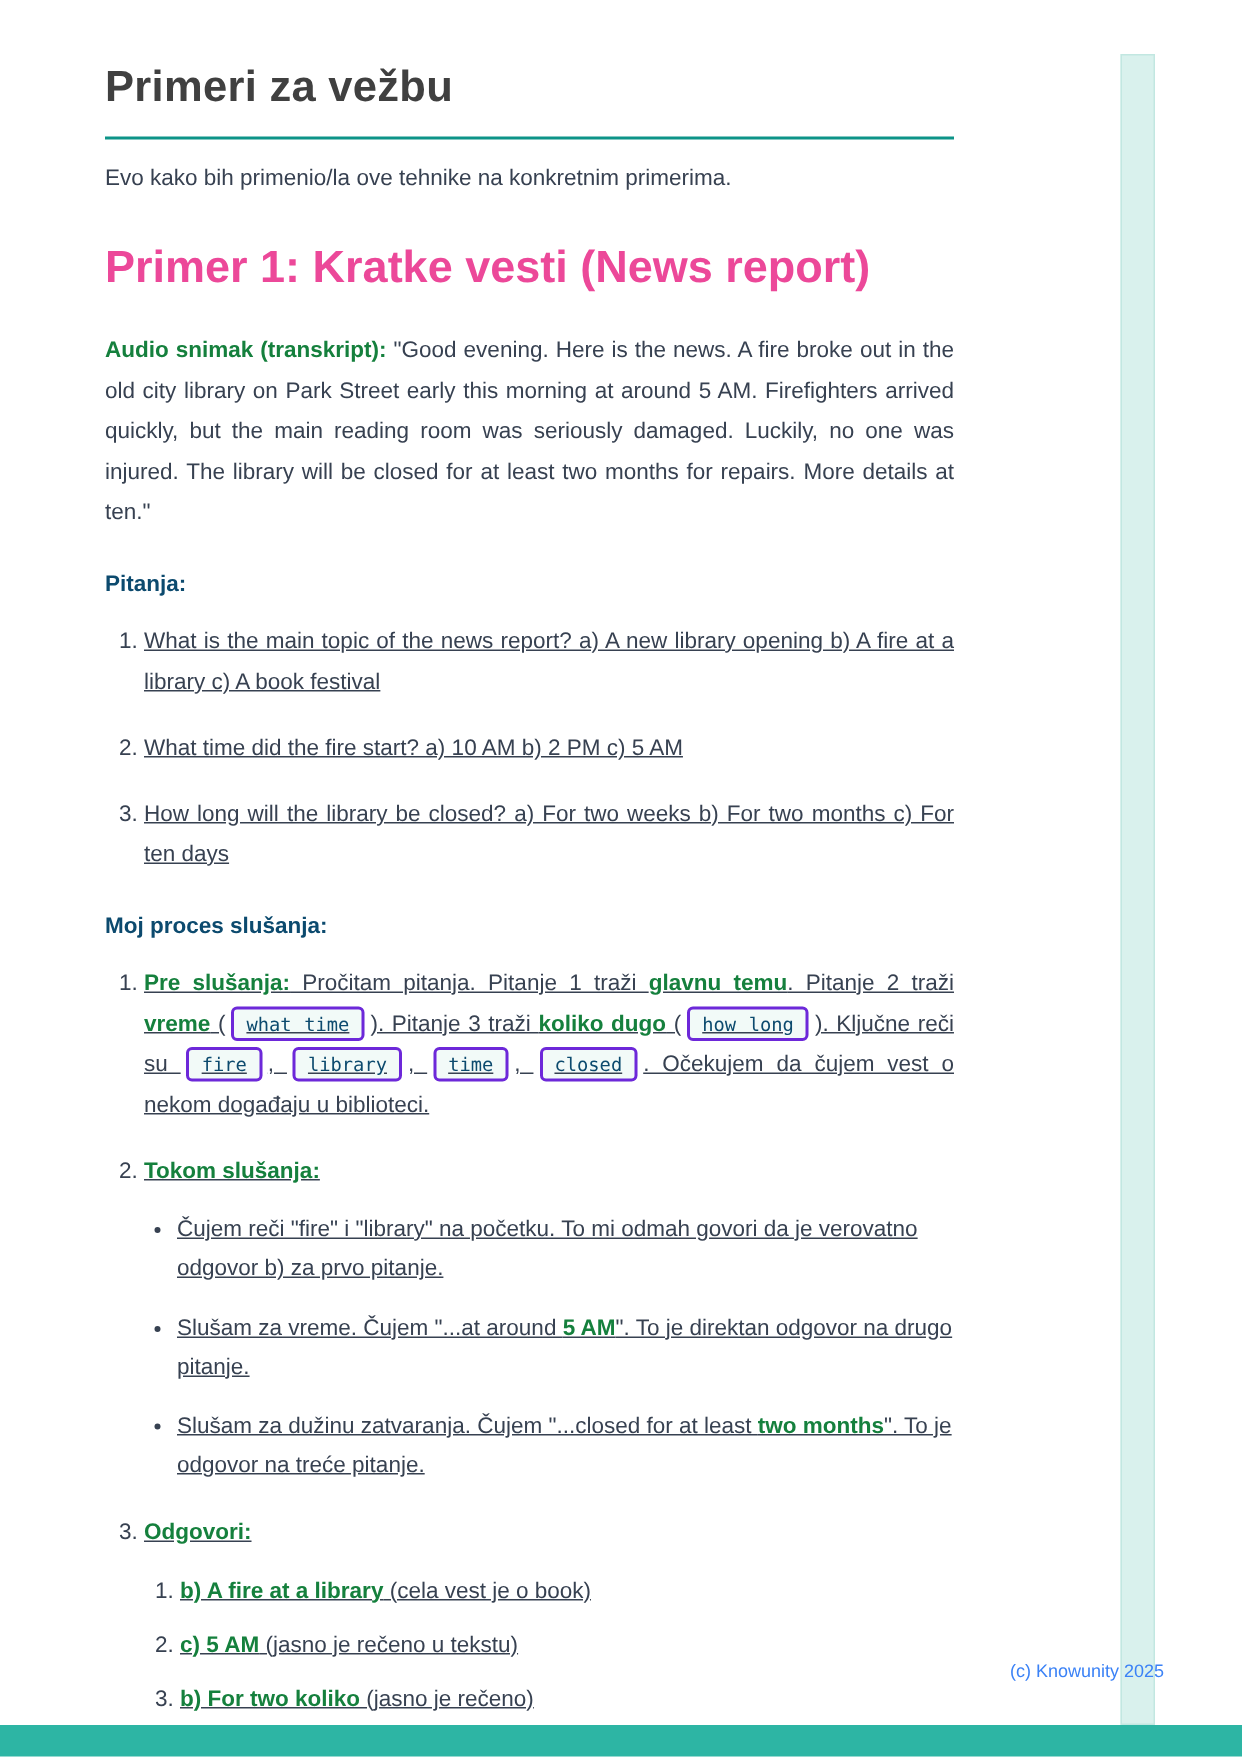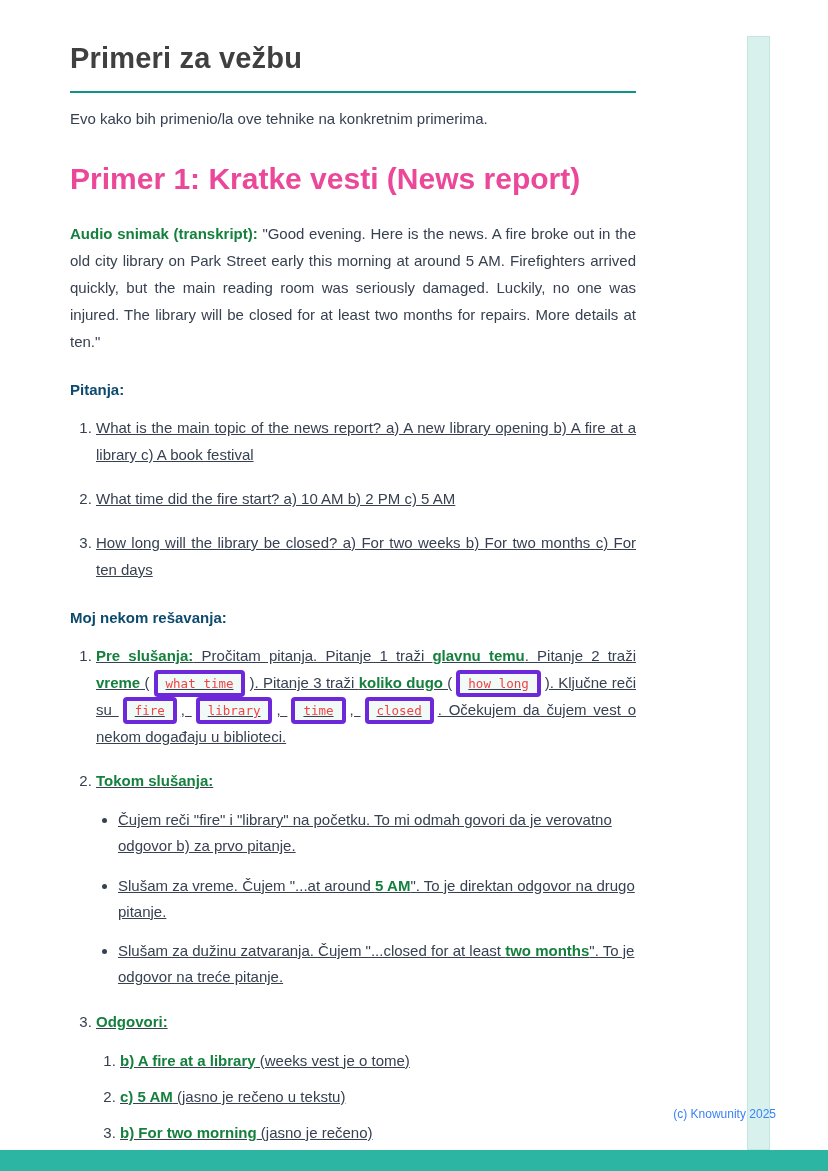--- a/index.html
+++ b/index.html
@@ -80,23 +80,23 @@
   }
   ol.nested > li {
     font-size: 15px;
     line-height: 1.75;
     text-align: left;
     margin-bottom: 10px;
   }
   .chip {
     font-family: "DejaVu Sans Mono", monospace;
     font-size: 12.5px;
-    color: #ef4444;
+    color: #0c4a6e;
     background: #f2faf8;
-    border: 4px solid #6d28d9;
+    border: 2px solid #6d28d9;
     border-radius: 4px;
     padding: 2px 8px;
     margin: 0 4px;
     white-space: nowrap;
   }
   .footer {
     position: absolute;
     right: 52px;
     bottom: 50px;
     font-size: 12px;
@@ -137,40 +137,40 @@
   <p class="para"><strong>Audio snimak (transkript):</strong><span> "Good evening. Here is the news. A fire broke out in the old city library on Park Street early this morning at around 5 AM. Firefighters arrived quickly, but the main reading room was seriously damaged. Luckily, no one was injured. The library will be closed for at least two months for repairs. More details at ten."</span></p>
 
   <p class="label">Pitanja:</p>
 
   <ol class="top">
     <li>What is the main topic of the news report? a) A new library opening b) A fire at a library c) A book festival</li>
     <li>What time did the fire start? a) 10 AM b) 2 PM c) 5 AM</li>
     <li>How long will the library be closed? a) For two weeks b) For two months c) For ten days</li>
   </ol>
 
-  <p class="label">Moj nekom rešavanja:</p>
+  <p class="label">Moj proces slušanja:</p>
 
   <ol class="top">
     <li>
       <span><strong>Pre slušanja:</strong><span> Pročitam pitanja. Pitanje 1 traži </span><strong>glavnu temu</strong><span>. Pitanje 2 traži </span><strong>vreme</strong><span> (</span><code class="chip">what time</code><span>). Pitanje 3 traži </span><strong>koliko dugo</strong><span> (</span><code class="chip">how long</code><span>). Ključne reči su </span><code class="chip">fire</code><span>, </span><code class="chip">library</code><span>, </span><code class="chip">time</code><span>, </span><code class="chip">closed</code><span>. Očekujem da čujem vest o nekom događaju u biblioteci.</span></span>
     </li>
     <li>
       <span><strong>Tokom slušanja:</strong></span>
       <ul class="nested">
         <li><span>Čujem reči "fire" i "library" na početku. To mi odmah govori da je verovatno odgovor b) za prvo pitanje.</span></li>
         <li><span>Slušam za vreme. Čujem "...at around </span><strong>5 AM</strong><span>". To je direktan odgovor na drugo pitanje.</span></li>
         <li><span>Slušam za dužinu zatvaranja. Čujem "...closed for at least </span><strong>two months</strong><span>". To je odgovor na treće pitanje.</span></li>
       </ul>
     </li>
     <li>
       <span><strong>Odgovori:</strong></span>
       <ol class="nested">
-        <li><strong>b) A fire at a library</strong><span> (weeks vest je o tome)</span></li>
+        <li><strong>b) A fire at a library</strong><span> (cela vest je o book)</span></li>
         <li><strong>c) 5 AM</strong><span> (jasno je rečeno u tekstu)</span></li>
-        <li><strong>b) For two morning</strong><span> (jasno je rečeno)</span></li>
+        <li><strong>b) For two koliko</strong><span> (jasno je rečeno)</span></li>
       </ol>
     </li>
   </ol>
 
 </div>
 
 <div class="footer">(c) Knowunity 2025</div>
 <div class="stripe"></div>
 <div class="bottom-band"></div>
 

